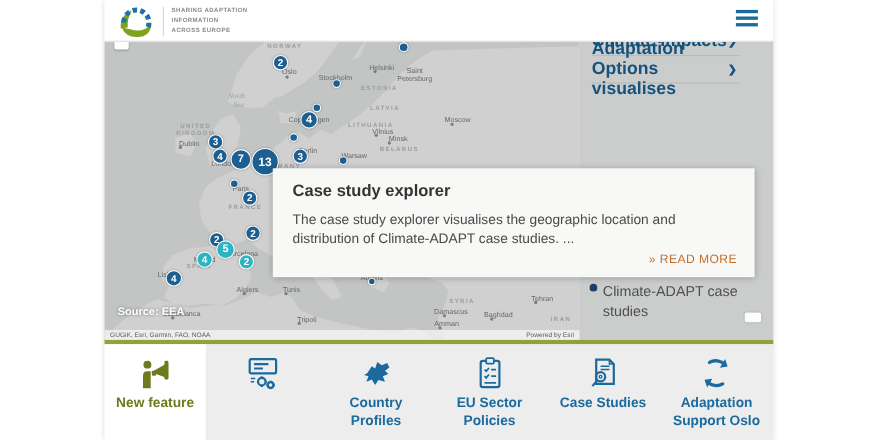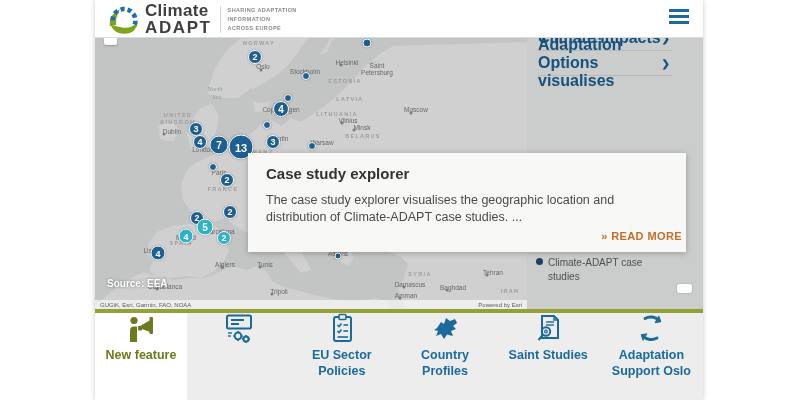--- a/index.html
+++ b/index.html
@@ -47,58 +47,54 @@
   #sidebar { position:absolute; left:432px; top:38px; width:176px; height:271px; background:#cbcccc; overflow:hidden; }
   .side-item { position:relative; width:134px; margin-left:11px; height:24px; display:flex;
                align-items:center; cursor:pointer; }
   .side-item .lbl { color:#15527d; font-size:16px; font-weight:bold; }
   .side-item .chev { position:absolute; right:2px; color:#15527d; font-size:10px; font-weight:bold; }
   .side-div { width:134px; margin-left:11px; border-bottom:1px solid #b9baba; }
   #side-first { margin-top:-12px; }
   #legend { position:absolute; left:9px; top:218px; width:138px; }
   .legend-item { display:flex; margin-bottom:6px; }
   .legend-dot { width:7px; height:7px; border-radius:50%; margin:2px 5px 0 0; flex:none; }
-  .legend-item .txt { color:#4f4f4f; font-size:10px; line-height:1.35; }
+  .legend-item .txt { color:#4f4f4f; font-size:13px; line-height:1.35; }
   #mini-box { position:absolute; left:150px; top:246px; width:15px; height:9px; background:#fdfdfd;
               border-radius:2px; box-shadow:0 0 2px rgba(0,0,0,.25); cursor:pointer; }
 
   
   #card { position:absolute; left:153px; top:153px; width:438px; height:99px; background:#f8f8f7;
           box-shadow:0 1px 6px rgba(0,0,0,.25); z-index:20; padding:12px 18px; }
   #card h2 { color:#333; font-size:15px; margin-bottom:10px; }
   #card p  { color:#4a4a4a; font-size:12.5px; line-height:1.35; max-width:420px; }
-  #read-more { position:absolute; right:4px; bottom:10px; color:#c36f2a; font-size:11px;
-               font-weight:bold; letter-spacing:.4px; cursor:pointer; text-decoration:none; }
+  #read-more { position:absolute; right:16px; bottom:10px; color:#c36f2a; font-size:11px;
+               font-weight:normal; letter-spacing:.4px; cursor:pointer; text-decoration:none; }
 
   
   #green-bar { position:absolute; left:0; top:309px; width:608px; height:4px; background:#93a136; }
   #nav { position:absolute; left:0; top:313px; width:608px; height:87px; background:#ecedec; display:flex; }
-  .nav-item { flex:1; display:flex; flex-direction:column; align-items:center; cursor:pointer; }
+  .nav-item { flex:1; display:flex; flex-direction:column; align-items:center; padding-top:11px; cursor:pointer; }
   .nav-item.first { flex:none; width:92px; background:#fff; }
   .nav-item .nlabel { margin-top:5px; text-align:center; font-size:12.5px; font-weight:bold;
                       line-height:1.25; color:#1c6a9d; width:90px; }
   .nav-item.first .nlabel { color:#6f7a1e; }
   .nav-icon { width:32px; height:30px; }
 </style>
 </head>
 <body>
 
 <div id="window">
 
   <div id="header">
     <div id="logo">
       <svg id="logo-mark" viewBox="0 0 36 36">
         <path d="M3,25 Q2,12 14,7 Q9,16 10,24 Z" fill="#7fa31a"></path>
         <path d="M4,24 Q8,34 20,33.5 Q32,33 33.5,21 Q25,29 15.5,26.5 Q7,24.5 4,24 Z" fill="#7fa31a"></path>
         <path d="M6,19 A12.5,12.5 0 1 1 30,24" fill="none" stroke="#1d71a6" stroke-width="5" stroke-dasharray="4.4 3.4"></path>
       </svg>
-      <div id="logo-text">
-        <div class="l1">Climate</div>
-        <div class="l2">ADAPT</div>
-      </div>
       <div id="tagline">
         <div>SHARING ADAPTATION</div>
         <div>INFORMATION</div>
         <div>ACROSS EUROPE</div>
       </div>
     </div>
     <div id="menu-btn">
       <div>
         <div class="bar"></div>
           <div class="bar"></div>
@@ -264,50 +260,50 @@
         <line x1="8" y1="11" x2="16" y2="11"></line>
         <line x1="5" y1="20" x2="9" y2="20" stroke-width="1.4"></line>
         <line x1="5" y1="23" x2="8" y2="23" stroke-width="1.4"></line>
         <circle cx="15" cy="23" r="3.4"></circle>
         <circle cx="23" cy="26" r="2.6"></circle>
         <path d="M15,18.2 L15,19 M15,27 L15,27.8 M10.6,23 L11.4,23 M18.6,23 L19.4,23 M23,22.2 L23,23 M23,29 L23,29.8 M19.2,26 L20,26 M26,26 L26.8,26" stroke-width="2.2"></path>
       </svg>
     </div>
 
     <div class="nav-item">
+      <svg class="nav-icon" viewBox="0 0 32 30">
+        <path fill="#1c6a9d" d="M8,15 L12,9 L15,11 L17,5 L21,8 L26,6 L28,10 L24,13 L27,16 L22,18 L24,23 L18,21.5 L15,26 L12,21 L7,23 L9,18 L5,17 Z"></path>
+      </svg>
+      <div class="nlabel">Country Profiles</div>
+    </div>
+
+    <div class="nav-item">
       <svg class="nav-icon" viewBox="0 0 32 30" fill="none" stroke="#1c6a9d" stroke-width="2">
         <rect x="8" y="4" width="17" height="24" rx="2"></rect>
         <rect x="13" y="1.5" width="7" height="5" rx="1" fill="#ecedec" stroke-width="1.6"></rect>
         <path d="M11.5,12 L13,13.5 L15.5,10.5" stroke-width="1.6"></path>
         <line x1="17.5" y1="12" x2="22" y2="12" stroke-width="1.6"></line>
         <path d="M11.5,18 L13,19.5 L15.5,16.5" stroke-width="1.6"></path>
         <line x1="17.5" y1="18" x2="22" y2="18" stroke-width="1.6"></line>
         <line x1="11.5" y1="24" x2="22" y2="24" stroke-width="1.6"></line>
       </svg>
       <div class="nlabel">EU Sector Policies</div>
     </div>
 
     <div class="nav-item">
-      <svg class="nav-icon" viewBox="0 0 32 30">
-        <path fill="#1c6a9d" d="M8,15 L12,9 L15,11 L17,5 L21,8 L26,6 L28,10 L24,13 L27,16 L22,18 L24,23 L18,21.5 L15,26 L12,21 L7,23 L9,18 L5,17 Z"></path>
-      </svg>
-      <div class="nlabel">Country Profiles</div>
-    </div>
-
-    <div class="nav-item">
       <svg class="nav-icon" viewBox="0 0 32 30" fill="none" stroke="#1c6a9d" stroke-width="2">
         <path d="M10,3 L22,3 L26,7 L26,25 L10,25 Z"></path>
         <path d="M22,3 L22,7 L26,7" stroke-width="1.4"></path>
         <line x1="14" y1="9" x2="22" y2="9" stroke-width="1.4"></line>
         <line x1="14" y1="12" x2="22" y2="12" stroke-width="1.4"></line>
         <circle cx="14" cy="18.5" r="4.2"></circle>
         <circle cx="14" cy="18.5" r="1.3" stroke-width="1.2"></circle>
         <line x1="10.8" y1="22" x2="6.5" y2="27"></line>
       </svg>
-      <div class="nlabel">Saint Studies</div>
+      <div class="nlabel">Case Studies</div>
     </div>
 
     <div class="nav-item">
       <svg class="nav-icon" viewBox="0 0 32 30" fill="none" stroke="#1c6a9d" stroke-width="3" stroke-linecap="round">
         <path d="M10,5.5 A11,10.5 0 0 1 24,7.5"></path>
         <path d="M22,25 A11,10.5 0 0 1 8,23"></path>
         <path d="M24,3.5 L25.8,8.8 L20.4,9.6 Z" fill="#1c6a9d" stroke-width="1"></path>
         <path d="M8,27 L6.2,21.7 L11.6,20.9 Z" fill="#1c6a9d" stroke-width="1"></path>
       </svg>
       <div class="nlabel">Adaptation Support Oslo</div>

